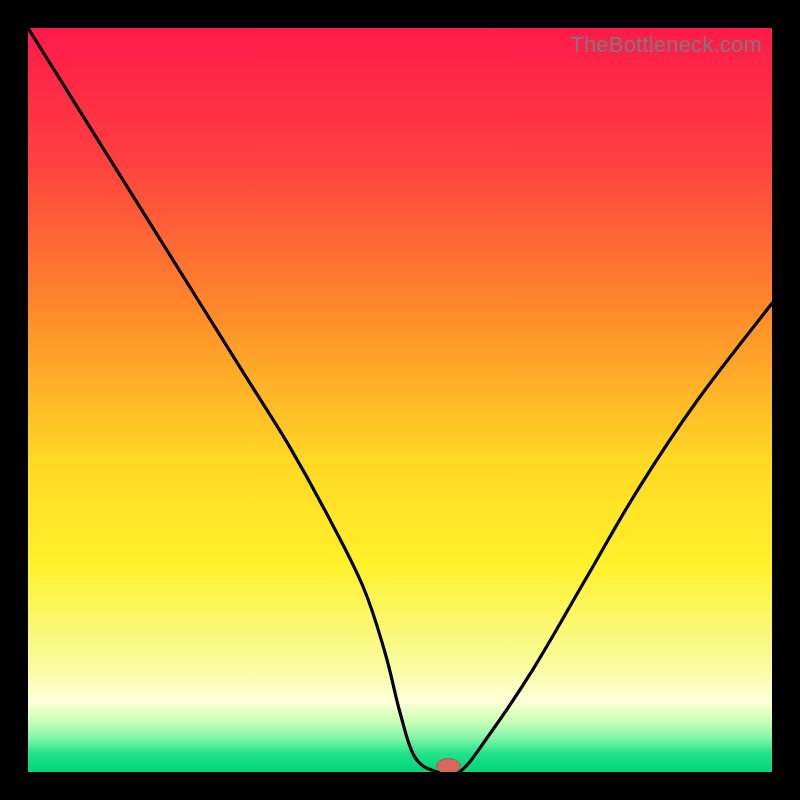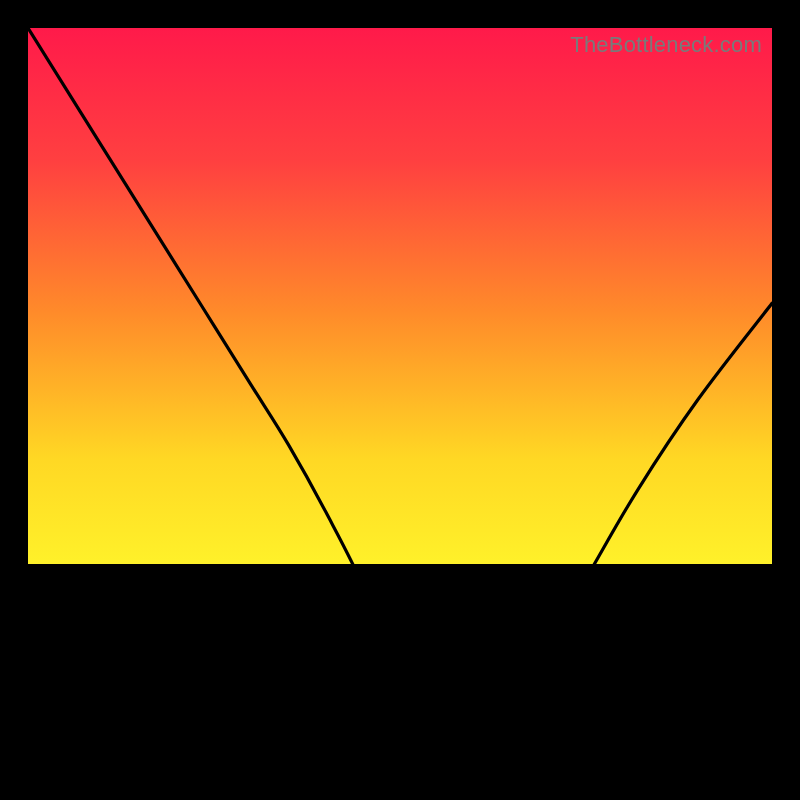--- a/index.html
+++ b/index.html
@@ -15,21 +15,21 @@
     position: absolute;
     left: 0; top: 0;
     width: 800px; height: 800px;
     background: #000;
   }
   .plot {
     position: absolute;
     left: 28px;
     top: 28px;
     width: 744px;
-    height: 536px;
+    height: 744px;
     overflow: hidden;
   }
   .watermark {
     position: absolute;
     top: 4px;
     right: 10px;
     font-size: 22px;
     font-weight: 500;
     color: #7a7a7a;
     letter-spacing: 0.2px;

